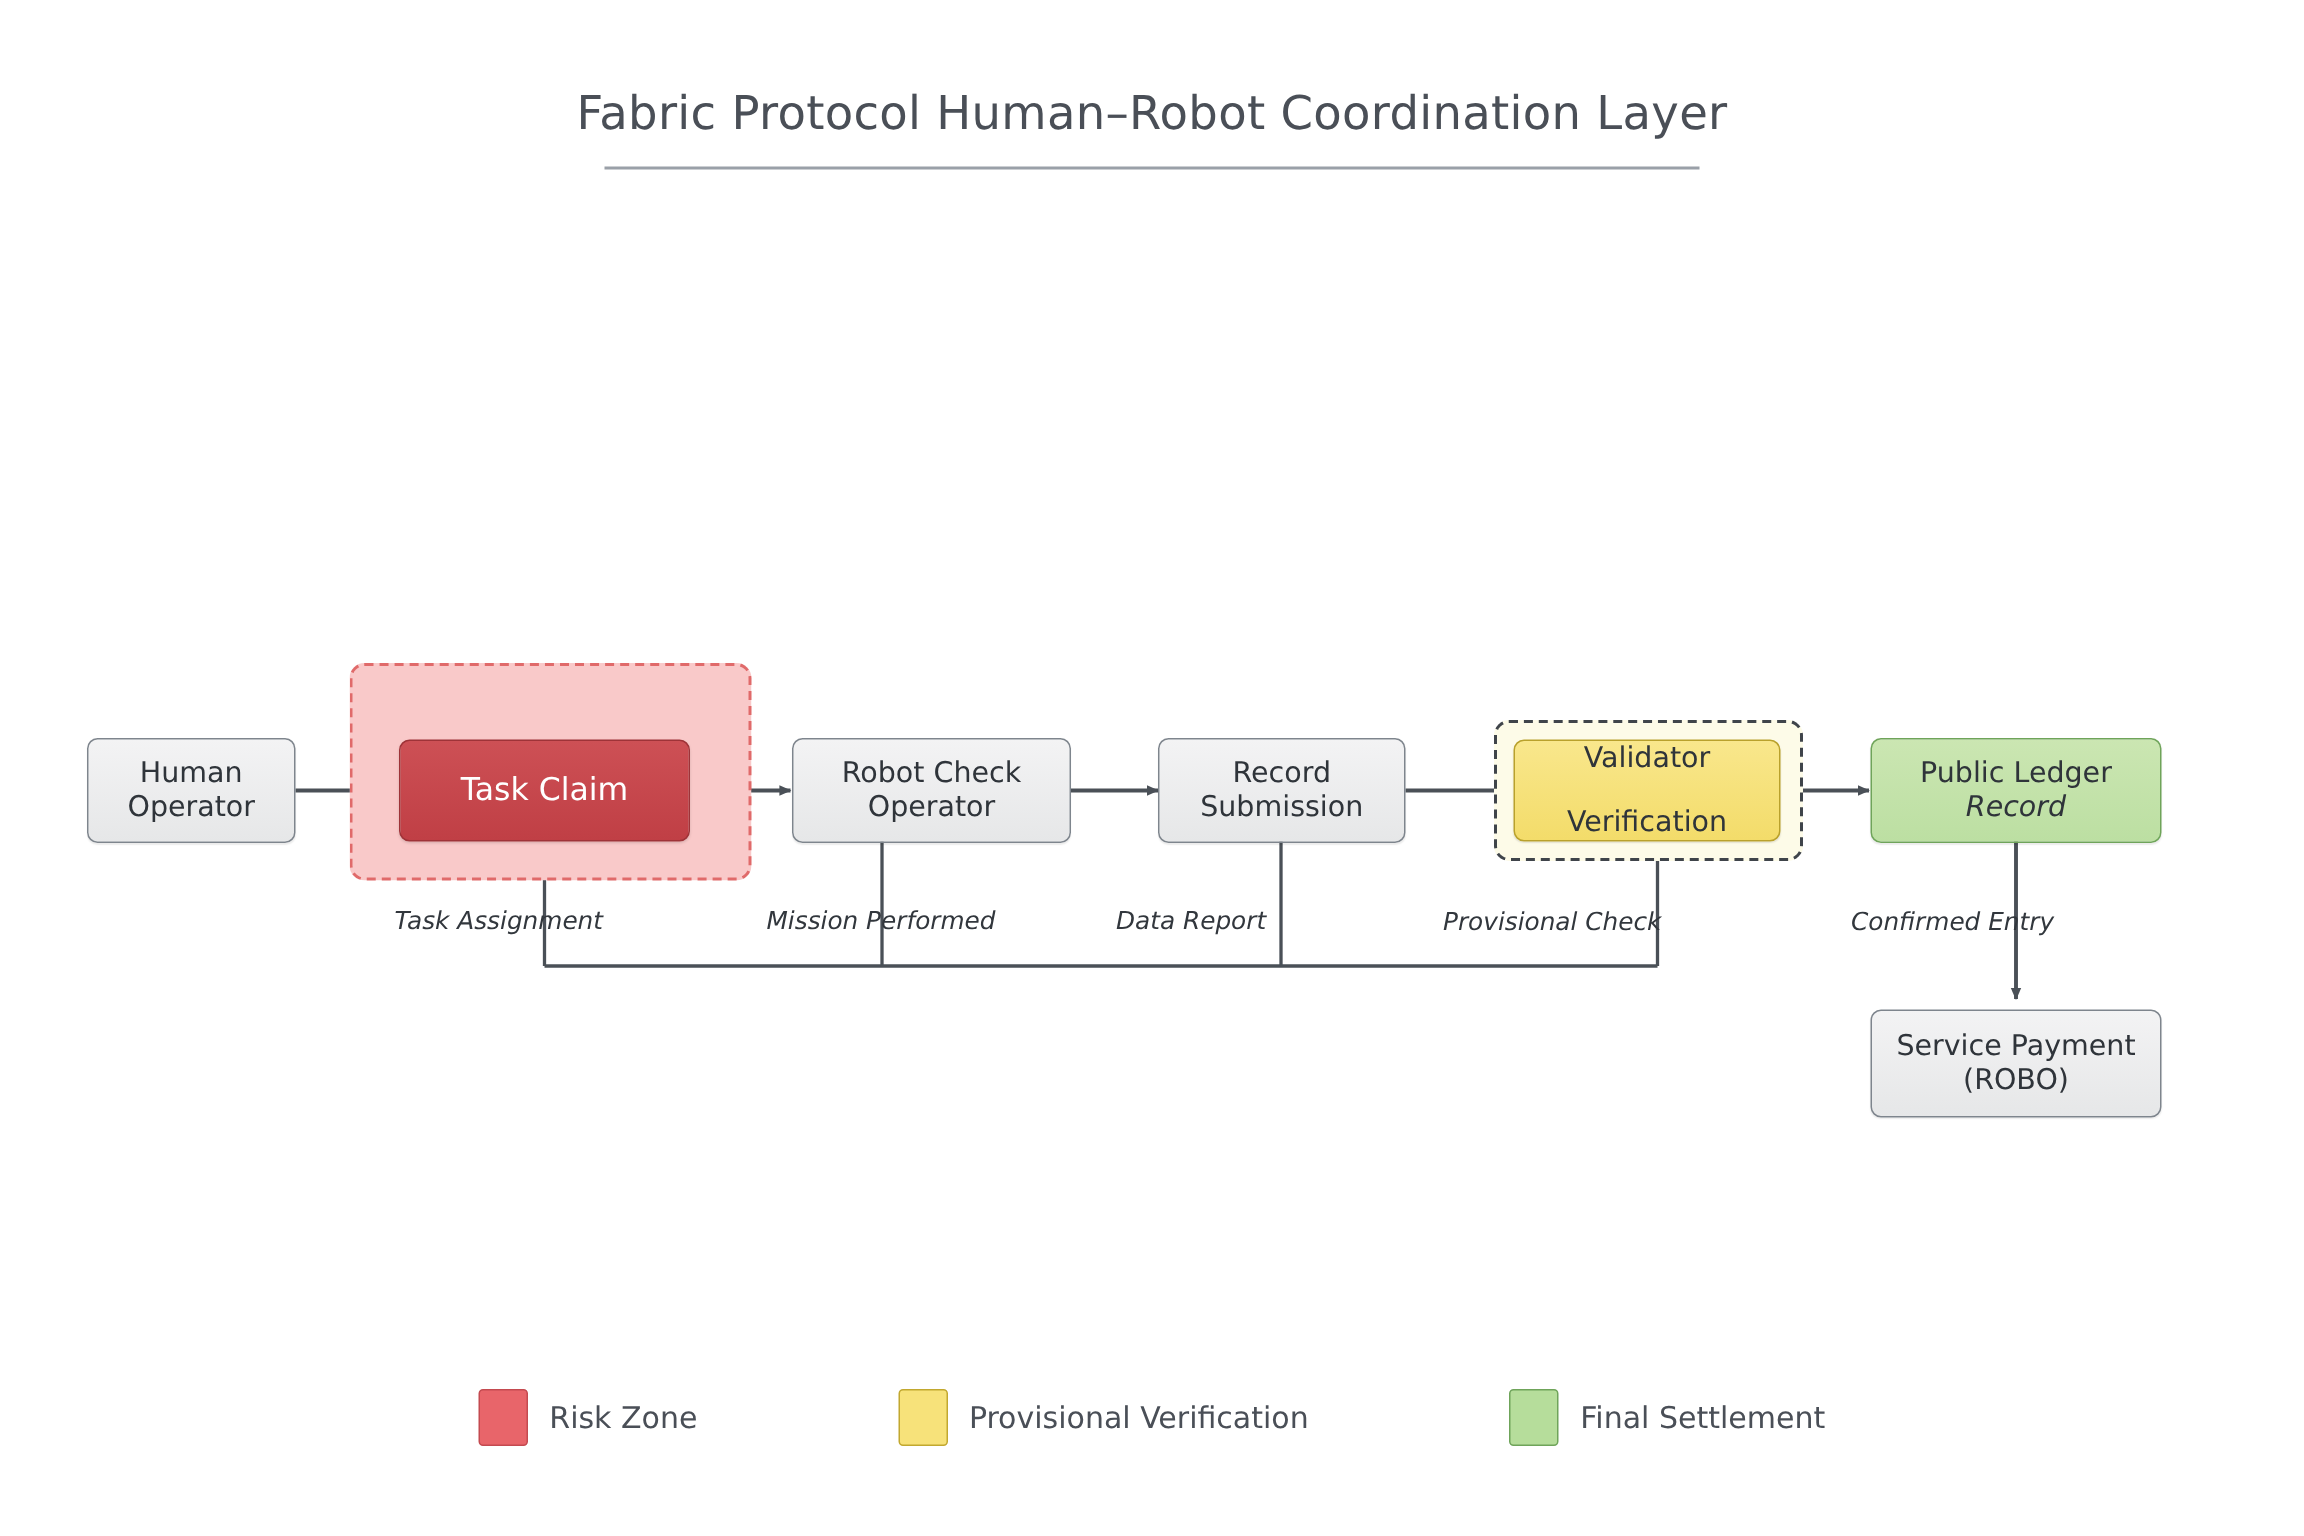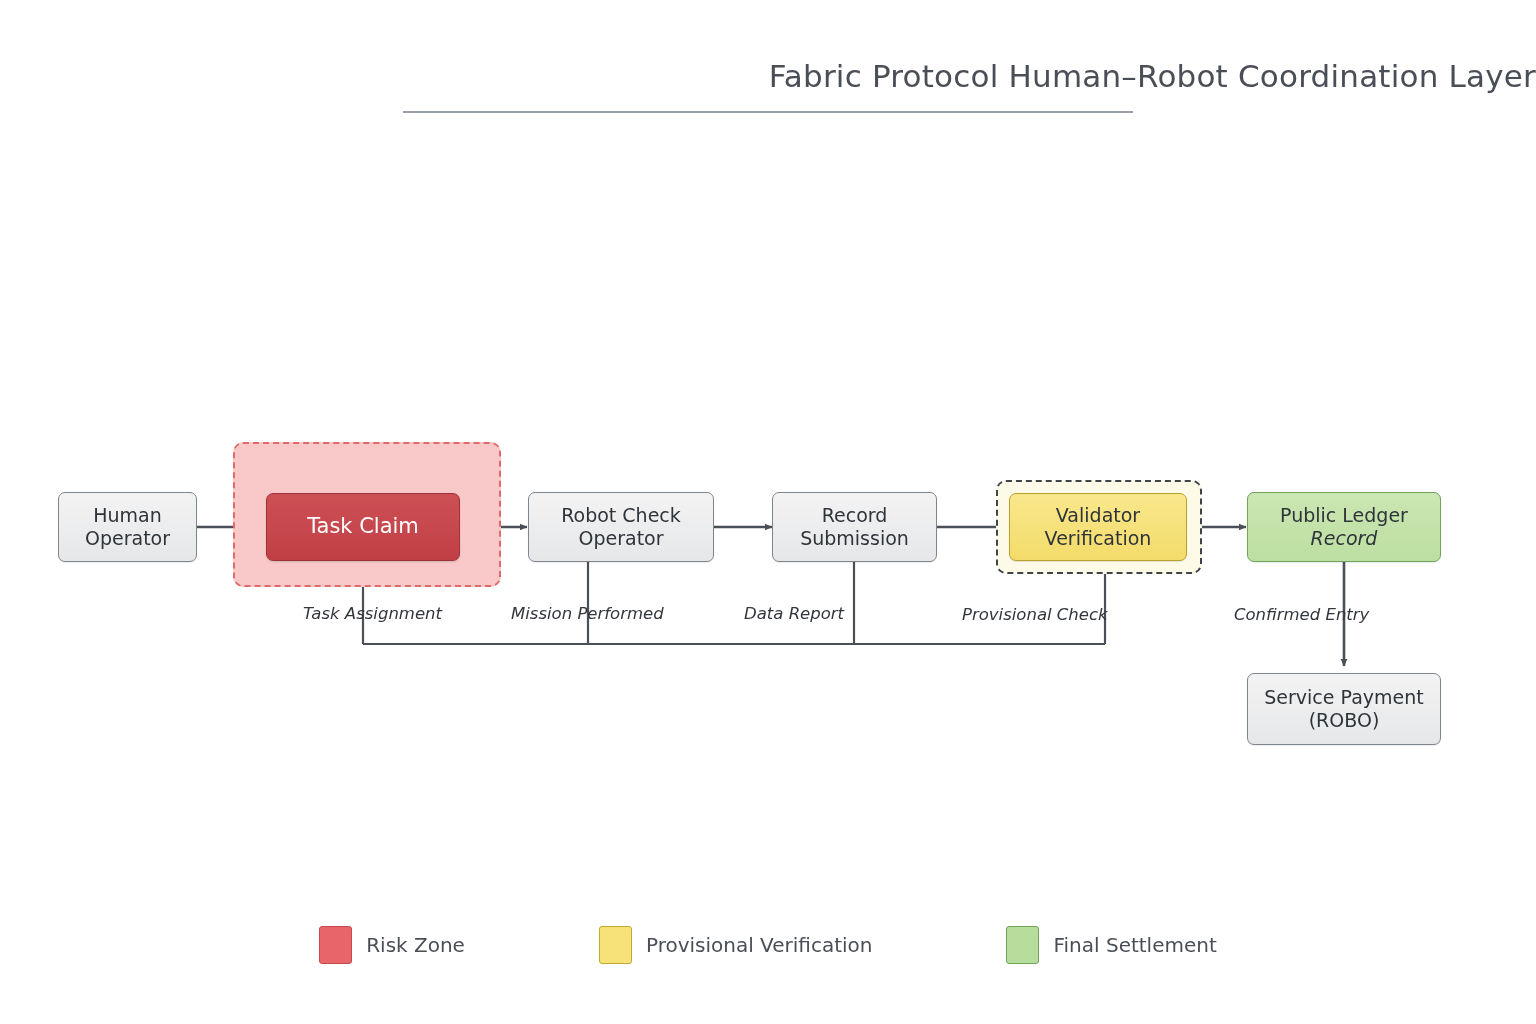--- a/index.html
+++ b/index.html
@@ -15,21 +15,21 @@
     font-family: "DejaVu Sans", sans-serif;
     color: #3a3f45;
   }
 
   
   #title-block {
     position: absolute;
     left: 0;
     top: 58px;
     width: 1536px;
-    text-align: right;
+    text-align: center;
   }
   #page-title {
     font-size: 31px;
     font-weight: 400;
     color: #4a4f57;
     letter-spacing: 0.2px;
     line-height: 1.2;
   }
   #title-rule {
     width: 730px;
@@ -206,36 +206,36 @@
   <div class="node grey" style="left:528px; top:476px; width:186px; height:70px;">
     <span class="l1">Robot Check</span>
     <span class="l2">Operator</span>
   </div>
 
   <div class="node grey" style="left:772px; top:476px; width:165px; height:70px;">
     <span class="l1">Record</span>
     <span class="l2">Submission</span>
   </div>
 
-  <div class="node yellow" style="left:1009px; top:477px; width:178px; height:68px;">
+  <div class="node yellow" style="left:1009px; top:477px; width:178px; height:68px;justify-content:space-between;">
     <span class="l1">Validator</span>
     <span class="l2">Verification</span>
   </div>
 
   <div class="node green" style="left:1247px; top:476px; width:194px; height:70px;">
     <span class="l1">Public Ledger</span>
     <span class="l2 it">Record</span>
   </div>
 
   <div class="node grey" style="left:1247px; top:657px; width:194px; height:72px;">
     <span class="l1">Service Payment</span>
     <span class="l2">(ROBO)</span>
   </div>
 
-  <div class="edge-label" style="left:263px; top:588px;margin-left:40px;">Task Assignment</div>
+  <div class="edge-label" style="left:263px; top:588px;">Task Assignment</div>
 
   <div class="edge-label" style="left:511px; top:588px;">Mission Performed</div>
 
   <div class="edge-label" style="left:744px; top:588px;">Data Report</div>
 
   <div class="edge-label" style="left:962px; top:589px;">Provisional Check</div>
 
   <div class="edge-label" style="left:1234px; top:589px;">Confirmed Entry</div>
 </div>
 

